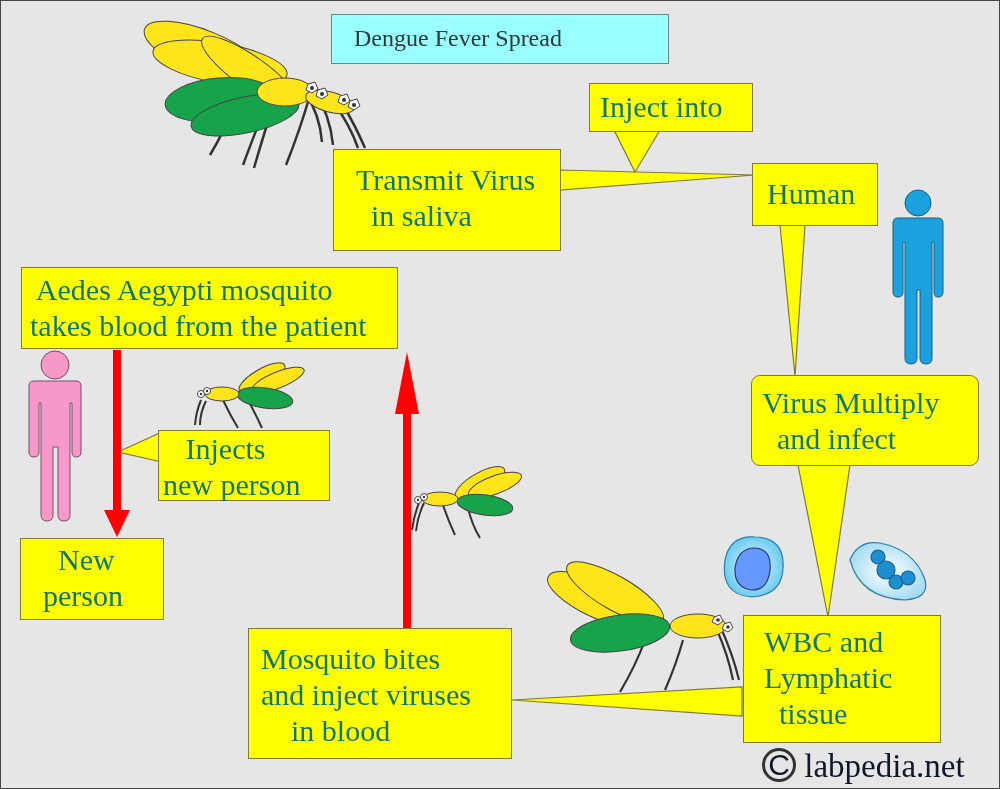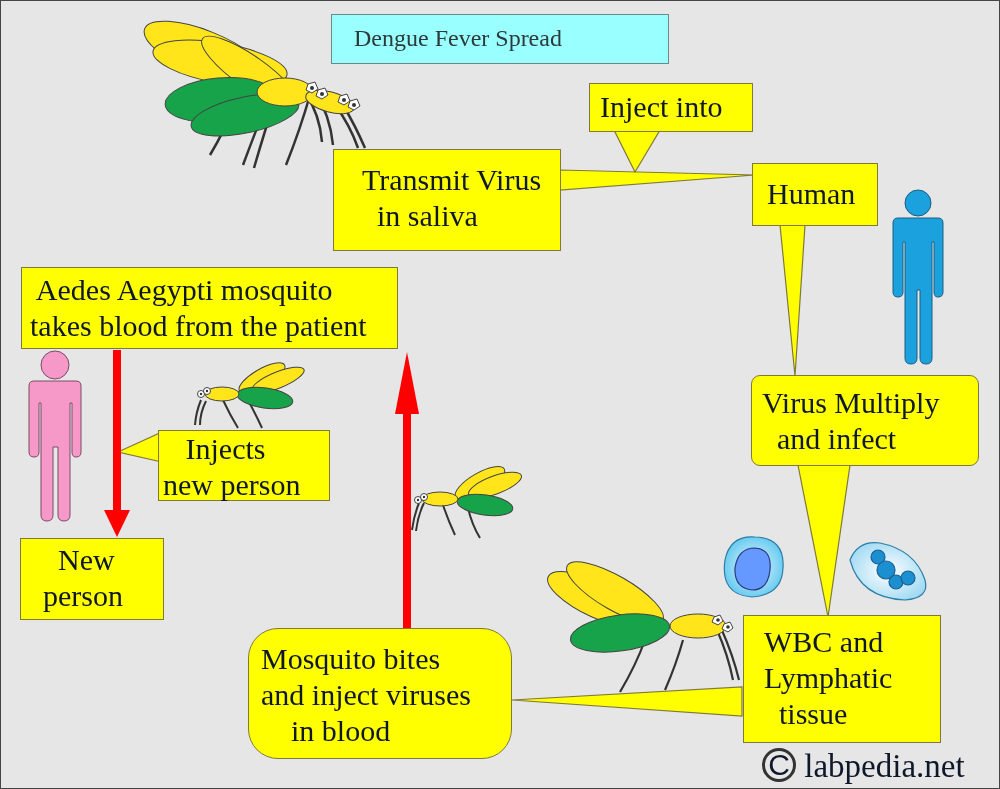--- a/index.html
+++ b/index.html
@@ -1,21 +1,21 @@
 <!DOCTYPE html>
 <html><head>
 <meta charset="utf-8">
 <style>
   html, body { margin: 0; padding: 0; }
   body { width: 1000px; height: 789px; position: relative; background: #e6e6e6; overflow: hidden;
          font-family: "Liberation Serif", "DejaVu Serif", serif; color: #333322; }
   .frame { position: absolute; left: 0; top: 0; width: 998px; height: 787px; border: 1px solid #444; box-sizing: content-box; }
   svg.art { position: absolute; left: 0; top: 0; width: 1000px; height: 789px; }
   .box { position: absolute; background: #ffff00; border: 1.5px solid #807a3a; box-sizing: border-box;
-         font-size: 30px; line-height: 36px; color: #0f172a; white-space: pre; }
+         font-size: 30px; line-height: 36px; color: #0f766e; white-space: pre; }
   .title { position: absolute; left: 331px; top: 14px; width: 338px; height: 50px; background: #99ffff;
            border: 1.5px solid #6a8a8a; box-sizing: border-box; font-size: 24px; line-height: 46px;
            padding-left: 22px; color: #2c3a3a; }
   .copy { position: absolute; left: 762px; top: 746px; font-size: 33px; line-height: 40px; color: #0f172a; white-space: nowrap; }
   .copy .c { display: inline-block; width: 34px; height: 34px; border: 3px solid #333; border-radius: 50%;
              text-align: center; line-height: 34px; font-size: 30px; font-family: "Liberation Sans", sans-serif; vertical-align: 2px; box-sizing: border-box; line-height: 28px; }
 </style>
 </head>
 <body>
 
@@ -148,33 +148,33 @@
       <circle cx="878" cy="557" r="7"></circle>
       <circle cx="886" cy="570" r="9"></circle>
       <circle cx="896" cy="582" r="7"></circle>
       <circle cx="908" cy="578" r="7"></circle>
     </g>
   </g>
 </svg>
 
 <div class="title">Dengue Fever Spread</div>
 
-<div class="box" style="left:333px;top:149px;width:228px;height:102px;padding:12px 0 0 28px;">Transmit Virus
+<div class="box" style="left:333px;top:149px;width:228px;height:102px;padding:12px 0 0 22px;">Transmit Virus
   in saliva</div>
 <div class="box" style="left:589px;top:83px;width:164px;height:49px;padding:5px 0 0 10px;">Inject into</div>
 <div class="box" style="left:752px;top:163px;width:126px;height:63px;padding:12px 0 0 14px;">Human</div>
 <div class="box" style="left:21px;top:267px;width:377px;height:82px;padding:4px 0 0 8px;"> Aedes Aegypti mosquito
 takes blood from the patient</div>
 <div class="box" style="left:158px;top:430px;width:172px;height:71px;padding:0 0 0 4px;">   Injects
 new person</div>
 <div class="box" style="left:20px;top:538px;width:144px;height:82px;padding:3px 0 0 22px;">  New
 person</div>
 <div class="box" style="left:751px;top:375px;width:228px;height:91px;padding:9px 0 0 10px;border-radius:9px;">Virus Multiply
   and infect</div>
-<div class="box" style="left:248px;top:628px;width:264px;height:131px;padding:12px 0 0 12px;border-radius:30px;">Mosquito bites
+<div class="box" style="left:248px;top:628px;width:264px;height:131px;padding:12px 0 0 12px;">Mosquito bites
 and inject viruses
     in blood</div>
 <div class="box" style="left:743px;top:615px;width:198px;height:128px;padding:8px 0 0 20px;">WBC and
 Lymphatic
   tissue</div>
 
 <div class="copy">
   <span class="c">C</span>
   <span>labpedia.net</span>
 </div>

